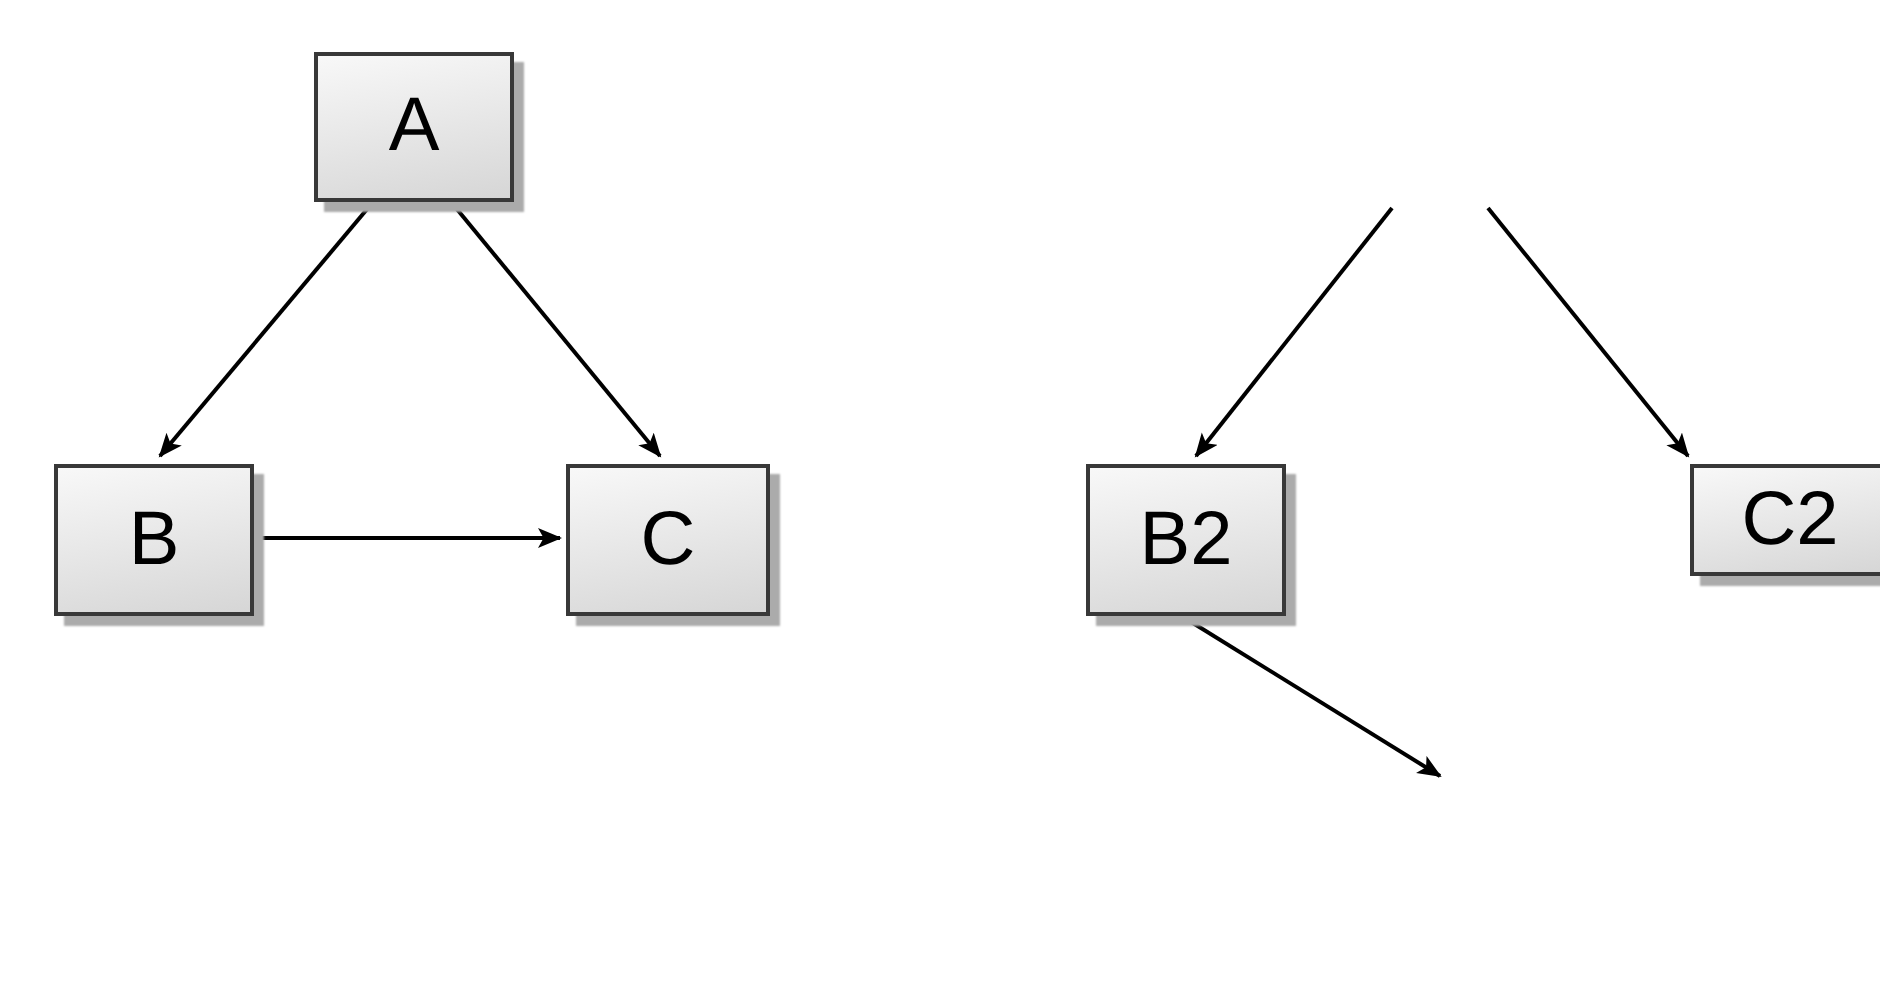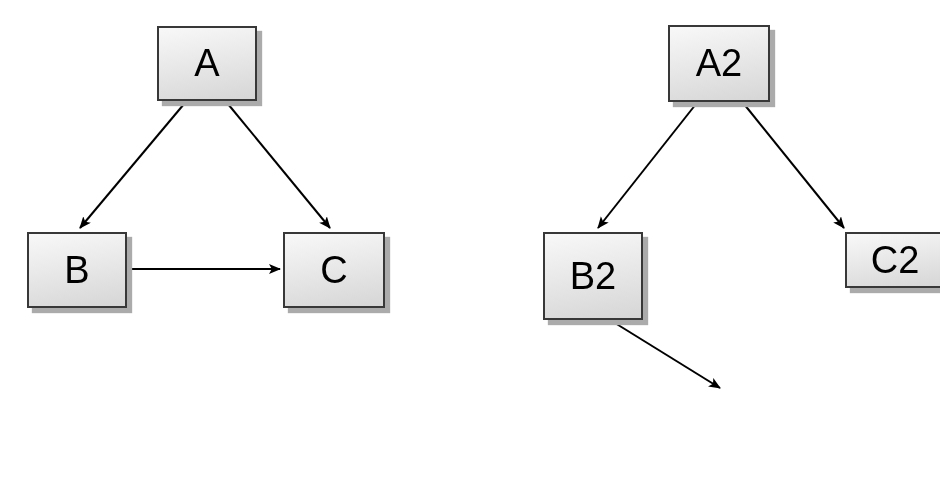--- a/index.html
+++ b/index.html
@@ -35,21 +35,21 @@
     align-items: center;
     justify-content: center;
     font-size: 38px;
     color: #000000;
     user-select: none;
   }
   .node-A  { left: 157px; top: 26px;  }
   .node-B  { left: 27px;  top: 232px; height: 76px; }
   .node-C  { left: 283px; top: 232px; width: 102px; height: 76px; }
   .node-A2 { left: 668px; top: 25px;  width: 102px; height: 77px; }
-  .node-B2 { left: 543px; top: 232px; height: 88px; }
+  .node-B2 { left: 543px; top: 232px; height: 76px; }
   .node-C2 { left: 845px; top: 232px; height: 56px; }
   .node-C3 { left: 677px; top: 392px; height: 76px; }
   .edge {
     stroke: #000000;
     stroke-width: 2;
     fill: none;
   }
 </style>
 </head>
 <body>
@@ -85,23 +85,20 @@
 
   <div class="node node-A">
     <span>A</span>
   </div>
   <div class="node node-B">
     <span>B</span>
   </div>
   <div class="node node-C">
     <span>C</span>
   </div>
-  <div class="node node-A2">
-    <span>A2</span>
-  </div>
   <div class="node node-B2">
     <span>B2</span>
   </div>
   <div class="node node-C2">
     <span>C2</span>
   </div>
 
 </div>
 
 </body></html>

